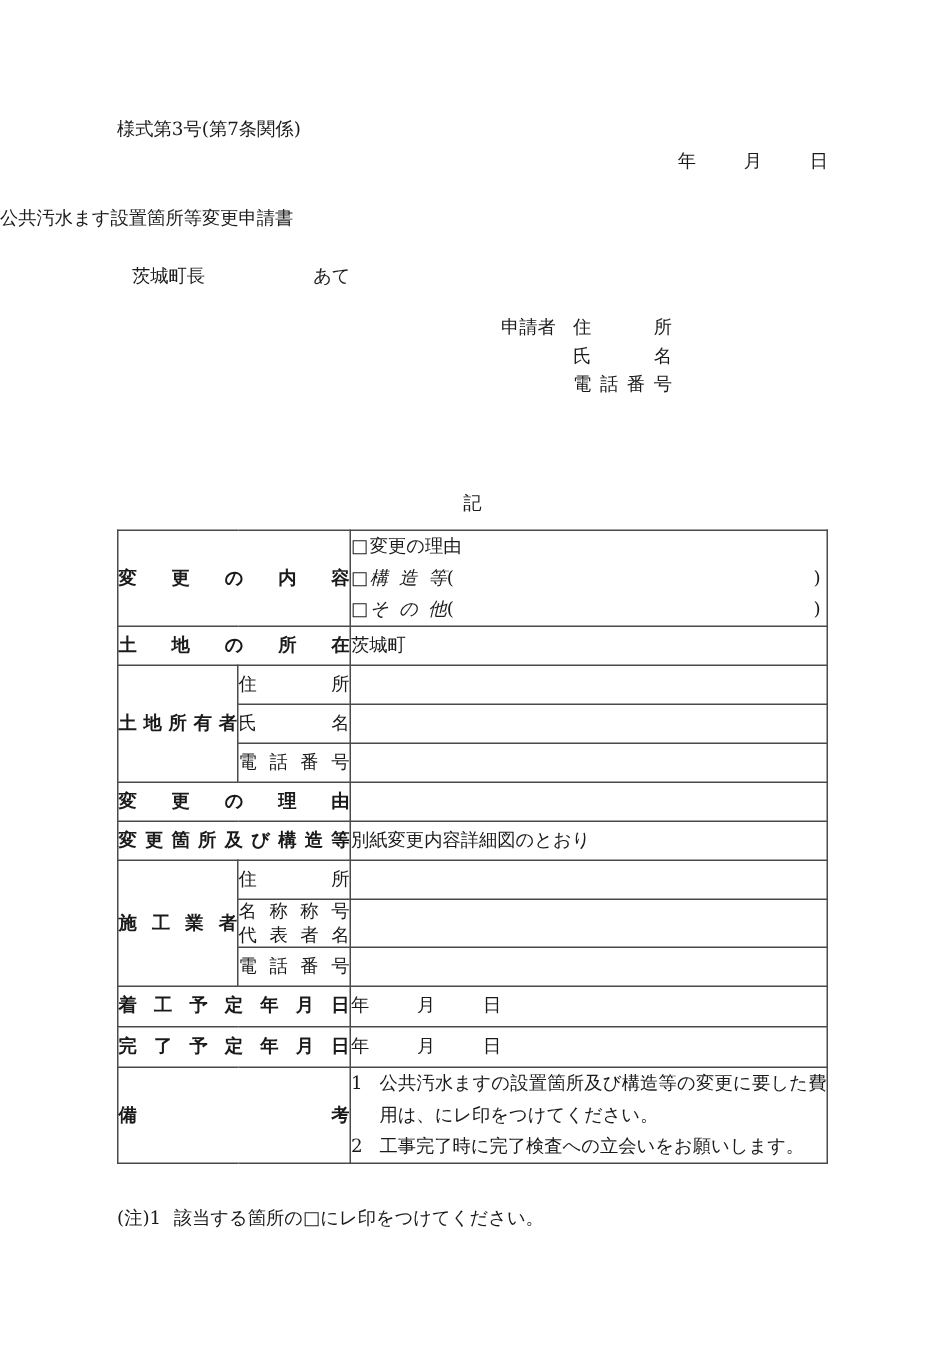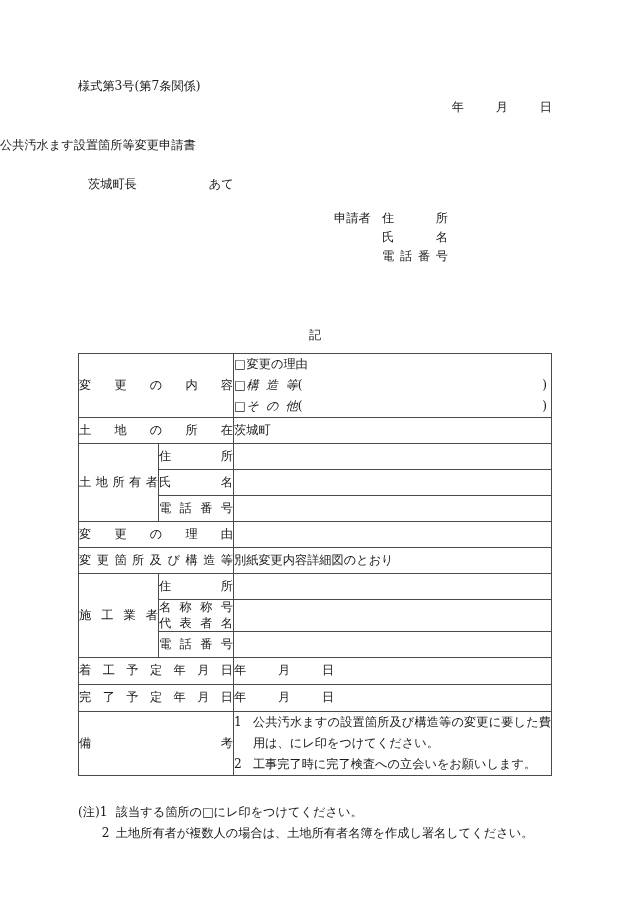--- a/index.html
+++ b/index.html
@@ -123,20 +123,21 @@
     border: 1px solid #4a4a4a;
     padding: 0;
     vertical-align: middle;
   }
 
   .lbl {
     text-align: justify;
     text-align-last: justify;
     padding: 0 7px;
     white-space: nowrap;
+    font-weight: bold;
   }
   .lbl-sub {
     text-align: justify;
     text-align-last: justify;
     padding: 0 7px;
     white-space: nowrap;
   }
   .val {
     padding: 0 7px;
     text-align: left;
@@ -353,16 +354,15 @@
           <span class="ritem"><span class="rnum">1</span><span>公共汚水ますの設置箇所及び構造等の変更に要した費用は、にレ印をつけてください。</span></span>
           <span class="ritem"><span class="rnum">2</span><span>工事完了時に完了検査への立会いをお願いします。</span></span>
         </td>
       </tr>
 
     </tbody>
   </table>
 
   <div class="footnotes">
     <span class="fn"><span class="fn-marker">(注)1</span><span>該当する箇所の□にレ印をつけてください。</span></span>
-    <span class="fn"><span class="fn-marker indent2">2</span><span>土地所有者が複数人の場合は、土地所有者名簿を作成し署名してください。</span></span>
   </div>
 
 </div>
 
 </body></html>

